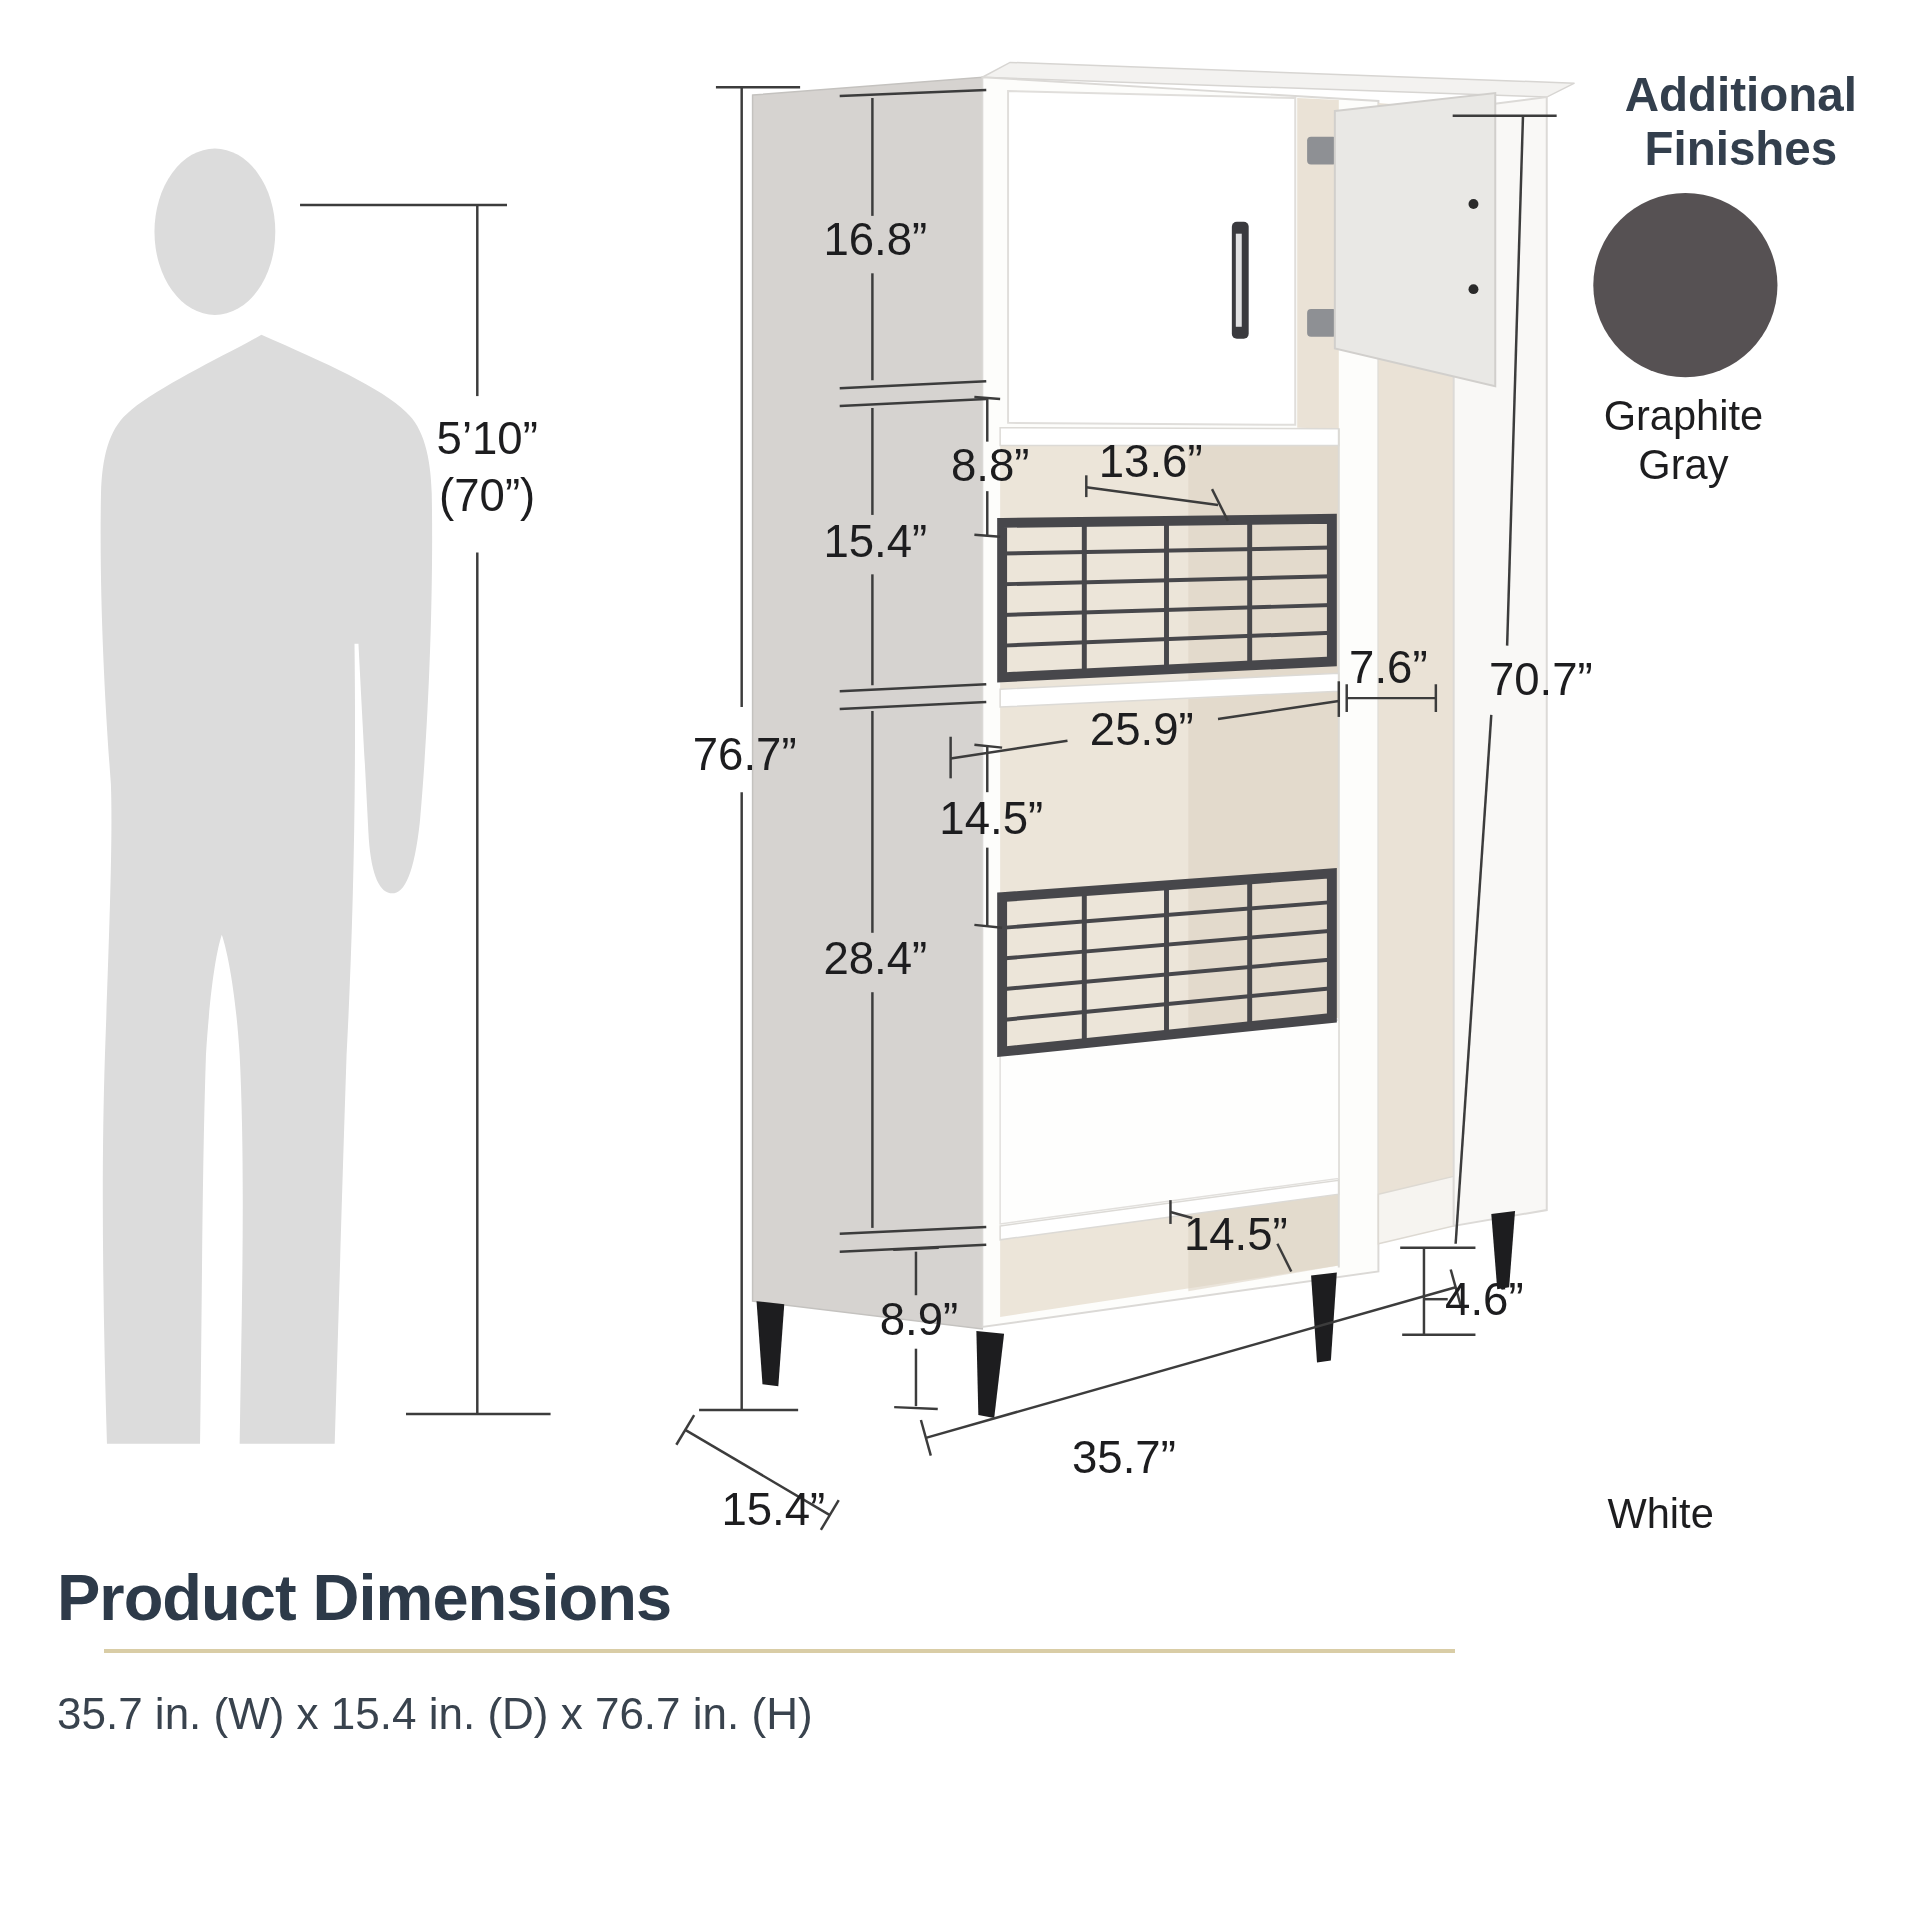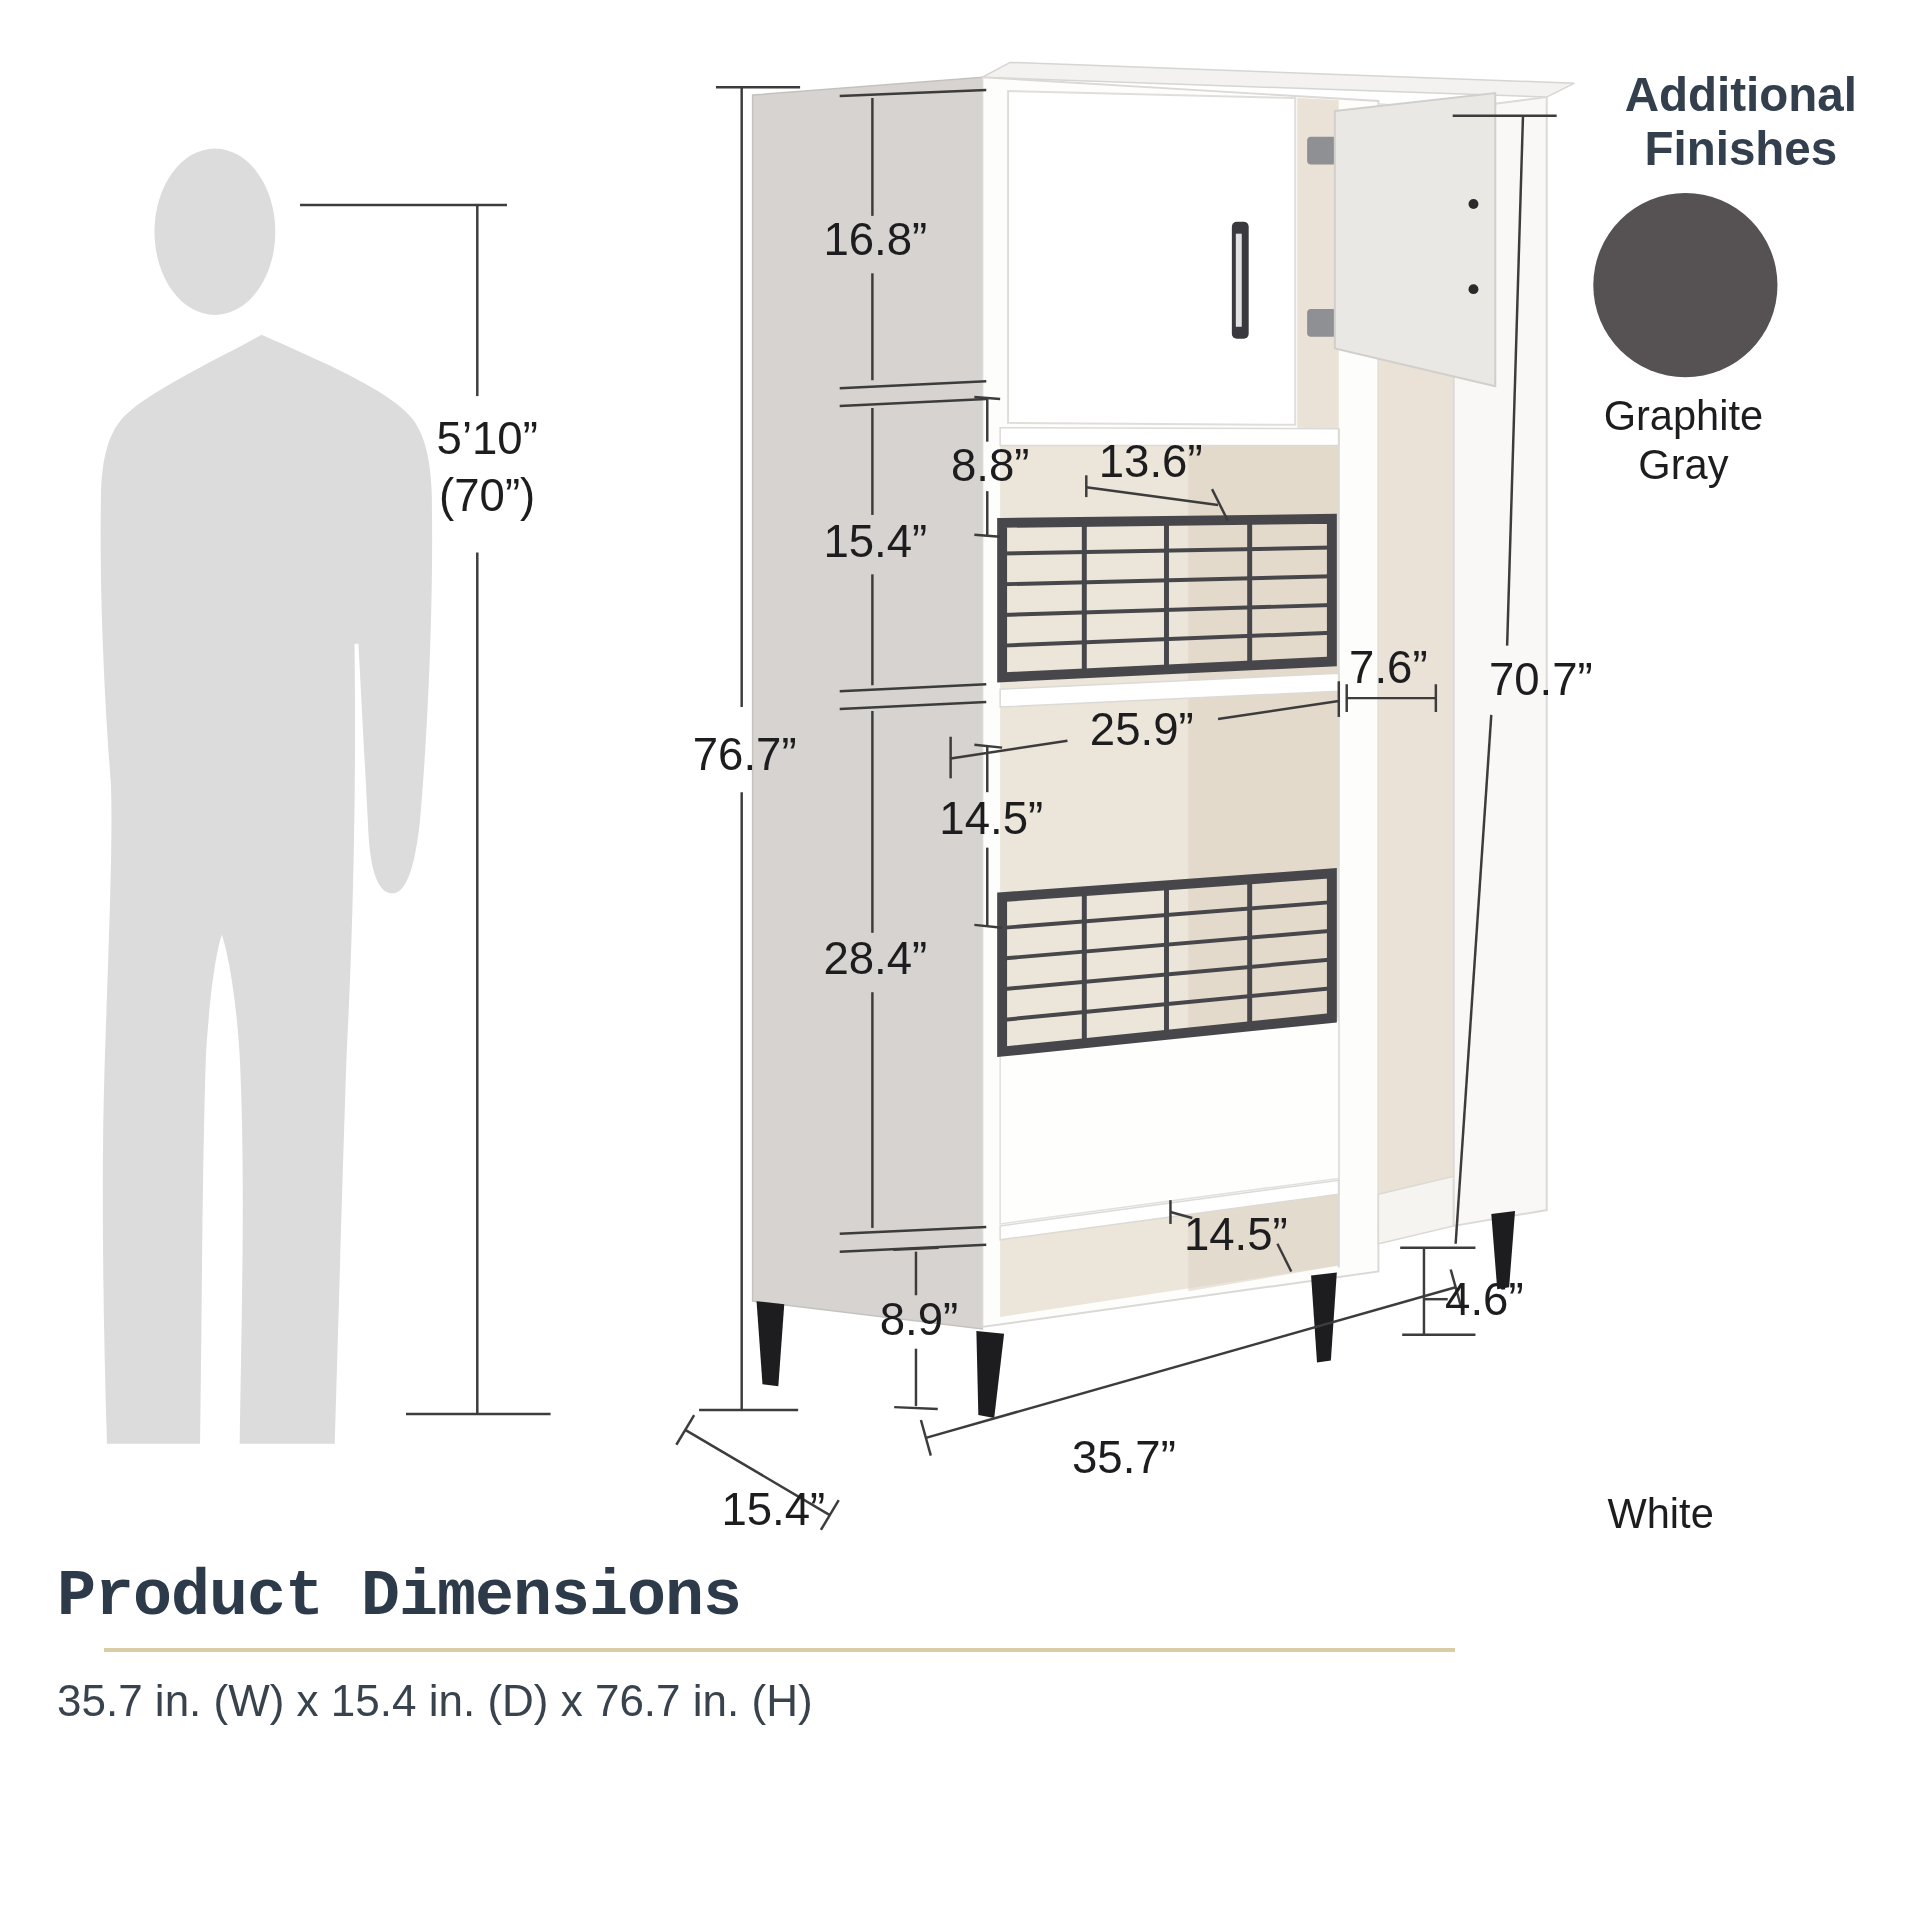--- a/index.html
+++ b/index.html
@@ -4,25 +4,25 @@
 <style>
   html,body{margin:0;padding:0;background:#ffffff;}
   .canvas{position:relative;width:1927px;height:1927px;background:#ffffff;overflow:hidden;
           font-family:"Liberation Sans", sans-serif;}
   svg{position:absolute;left:0;top:0;}
   .dim-label{font-family:"Liberation Sans", sans-serif;font-size:46px;fill:#1d1d1f;}
   .finish-title{font-family:"Liberation Sans", sans-serif;font-size:48px;font-weight:bold;fill:#333f4d;}
   .finish-name{font-family:"Liberation Sans", sans-serif;font-size:42px;font-weight:500;fill:#1d1d1f;}
   .white-label{font-family:"Liberation Sans", sans-serif;font-size:42px;fill:#1d1d1f;}
   .footer{position:absolute;left:57px;top:1560px;width:1485px;}
-  .footer h1{margin:0;font-family:Liberation Mono, monospace;font-weight:bold;
+  .footer h1{margin:0;font-family:Liberation Sans, sans-serif;font-weight:bold;
              font-size:65px;color:#2d3a49;letter-spacing:-1px;}
   .footer .rule{margin:14px 0 0 47px;width:1351px;height:4px;background:#d9cda6;}
   .footer p{margin:0;font-size:44px;line-height:57px;color:#39434e;}
-  .footer p.first{margin-top:20px;}
+  .footer p.first{margin-top:32px;}
 </style>
 </head>
 <body>
 
 <div class="canvas">
 
 <svg id="scene" width="1927" height="1927" viewBox="0 0 1946 1946">
 
   <g>
     <ellipse cx="217" cy="234" rx="61" ry="84" fill="#dcdcdc"></ellipse>

